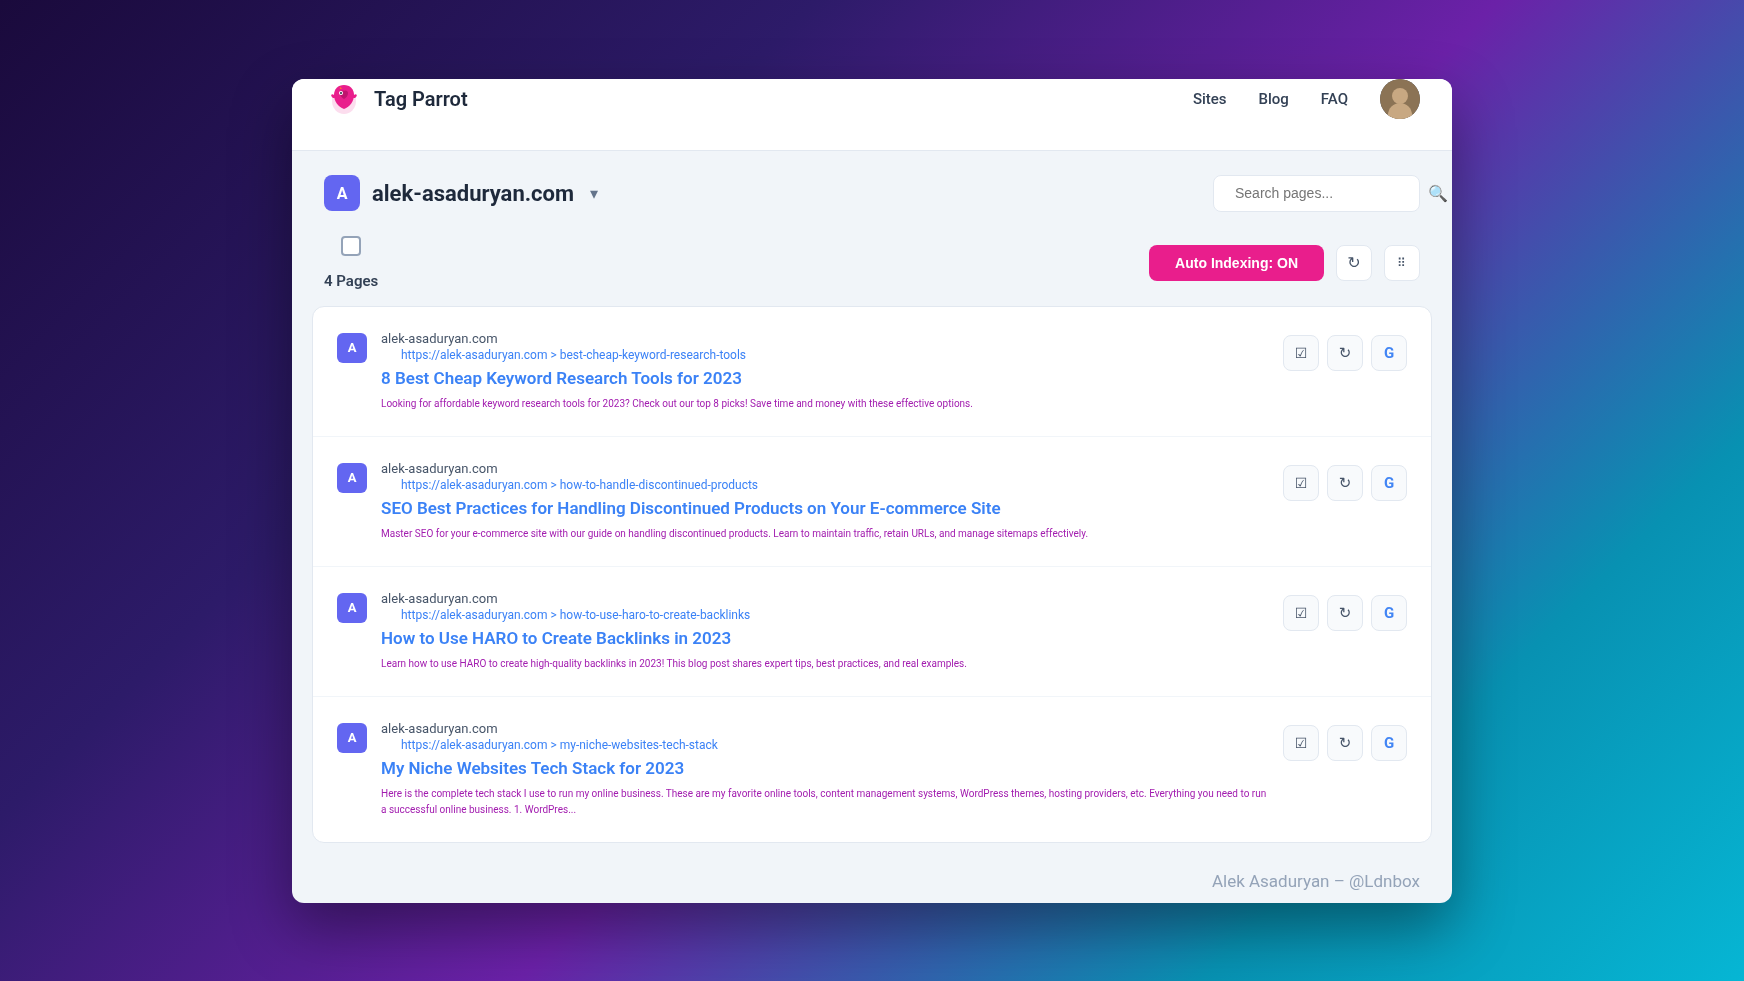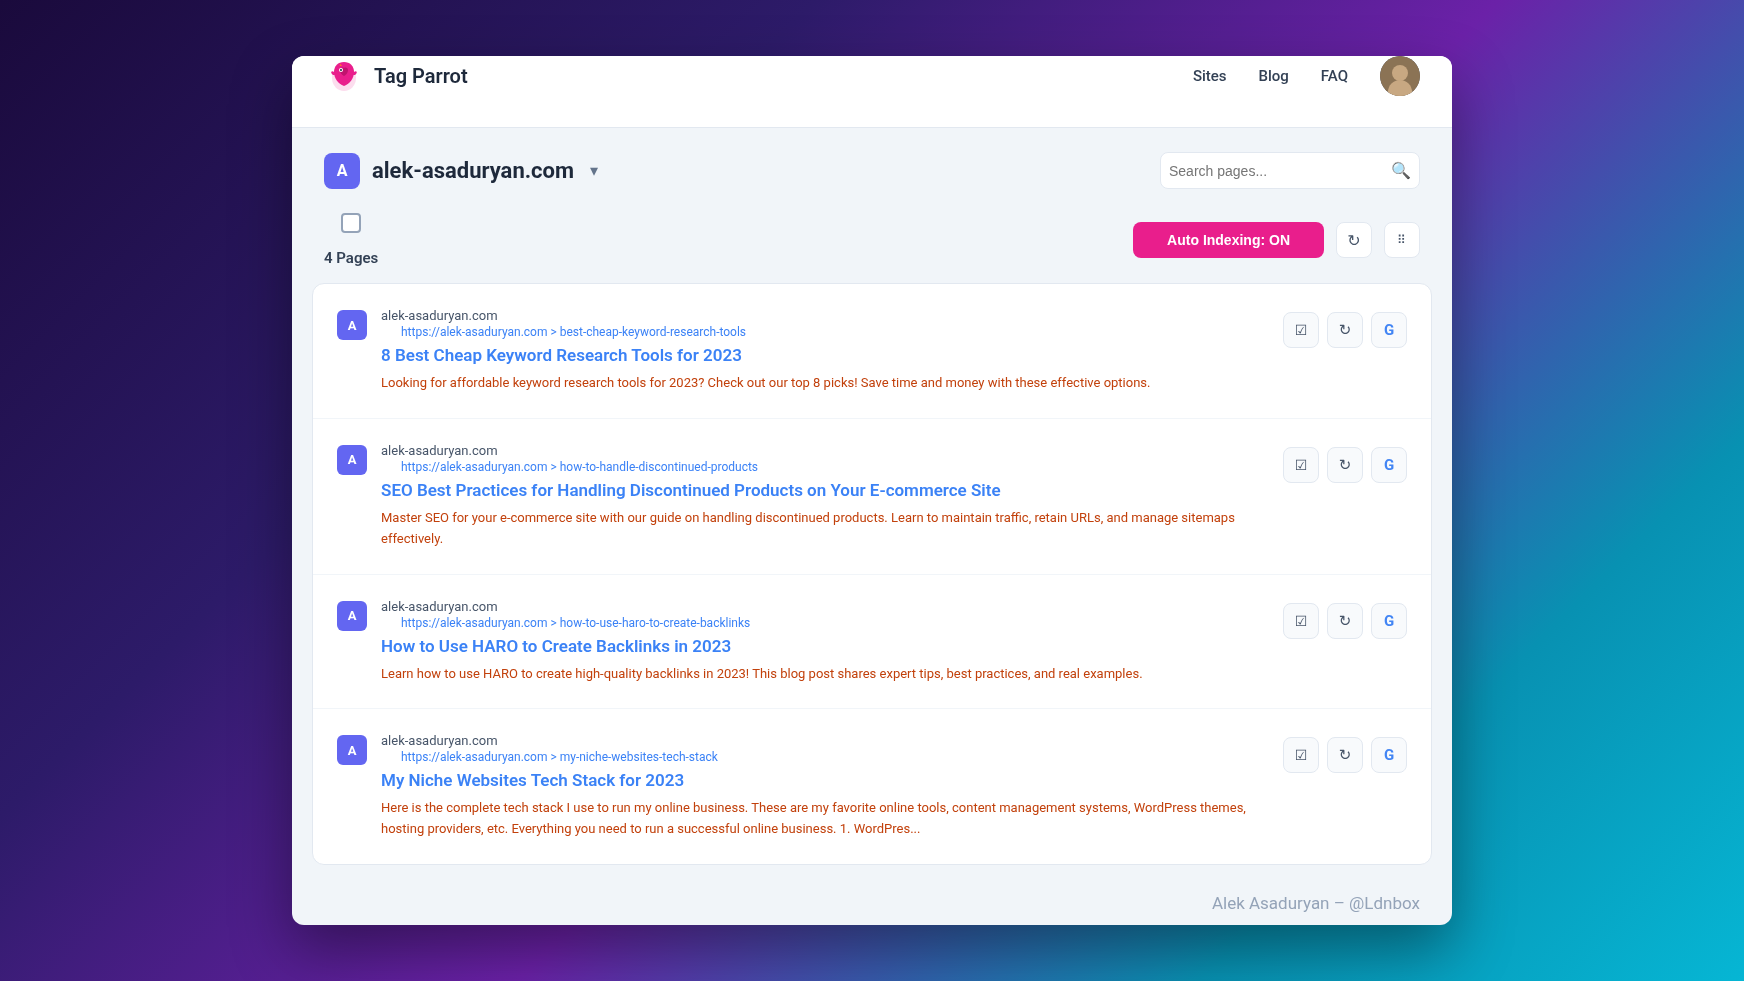--- a/index.html
+++ b/index.html
@@ -109,22 +109,22 @@
       color: #64748b;
       font-size: 16px;
       margin-left: 4px;
     }
     .search-bar {
       display: flex;
       align-items: center;
       background: #fff;
       border: 1px solid #e2e8f0;
       border-radius: 8px;
-      padding: 8px 8px;
-      width: 260px;
+      padding: 8px 21px;
+      width: 207px;
       gap: 12px;
     }
     .search-input {
       border: none;
       outline: none;
       font-size: 14px;
       color: #94a3b8;
       flex: 1;
       background: transparent;
     }
@@ -167,21 +167,21 @@
     .toolbar-right {
       display: flex;
       align-items: center;
       gap: 12px;
     }
     .btn-auto-index {
       background: #e91e8c;
       color: #fff;
       border: none;
       border-radius: 8px;
-      padding: 10px 34px;
+      padding: 10px 26px;
       font-size: 14px;
       font-weight: 600;
       cursor: pointer;
       white-space: nowrap;
     }
     .icon-btn {
       width: 36px;
       height: 36px;
       border: 1px solid #e2e8f0;
       border-radius: 8px;
@@ -253,22 +253,22 @@
       margin-left: 20px;
     }
     .page-title {
       font-size: 17px;
       font-weight: 600;
       color: #3b82f6;
       margin-bottom: 8px;
       cursor: pointer;
     }
     .page-description {
-      font-size: 13px;
-      color: #c2410c;
+      font-size: 10px;
+      color: #a21caf;
       line-height: 1.6;
     }
 
     .page-actions {
       display: flex;
       align-items: center;
       gap: 8px;
       flex-shrink: 0;
       padding-top: 4px;
     }

